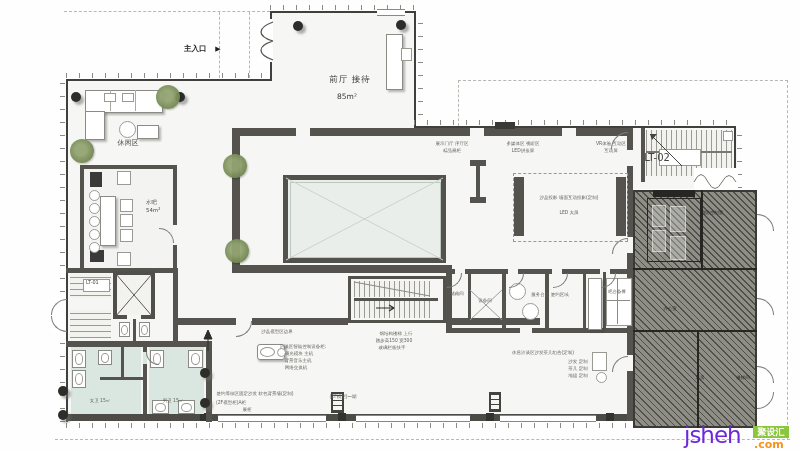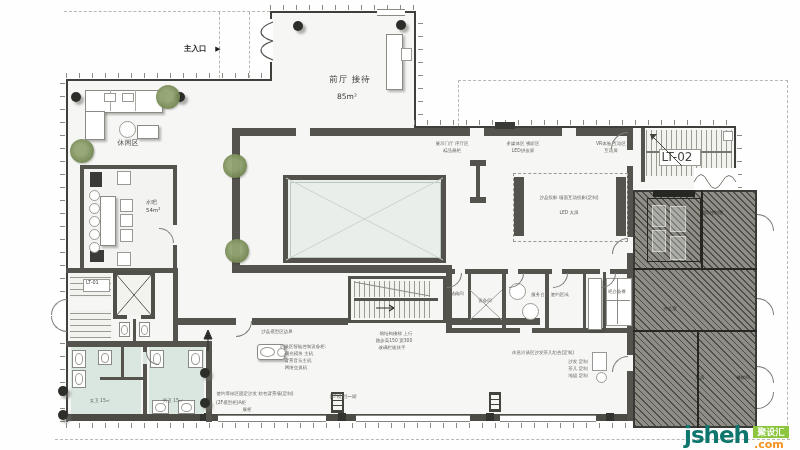--- a/index.html
+++ b/index.html
@@ -212,21 +212,21 @@
       <i></i>
     </div>
 
   <div class="abs fw" style="left:386px;top:34px;width:15px;height:54px;"></div>
   <div class="abs fq" style="left:401px;top:48px;width:9px;height:11px;"></div>
 
   <div class="abs wd" style="left:641px;top:128px;width:4px;height:54px;"></div>
   <div class="abs stx" style="left:646px;top:130px;width:86px;height:46px;"></div>
   <div class="abs" style="left:646px;top:151px;width:86px;height:2px;background:#77776f;"></div>
   <div class="abs fq" style="left:659px;top:149px;width:40px;height:15px;background:#fff;"></div>
-  <div class="lbl ctr" style="left:677px;top:157px;font-size:12px;color:#44443f;">LT-02</div>
+  <div class="lbl ctr" style="left:657px;top:157px;font-size:10px;color:#44443f;">LT-02</div>
   <div class="abs fq" style="left:723px;top:131px;width:8px;height:8px;"></div>
 
   <div class="abs hatch" style="left:633px;top:190px;width:124px;height:238px;border:2px solid #3a3a36;box-sizing:border-box;"></div>
   <div class="abs" style="left:633px;top:268px;width:124px;height:2px;background:#262623;"></div>
   <div class="abs" style="left:633px;top:330px;width:124px;height:2px;background:#262623;"></div>
   <div class="abs" style="left:701px;top:190px;width:2px;height:78px;background:#262623;"></div>
   <div class="abs" style="left:697px;top:330px;width:2px;height:98px;background:#262623;"></div>
   <div class="abs" style="left:647px;top:198px;width:52px;height:62px;border:1px solid #262623;"></div>
   <div class="abs" style="left:653px;top:190px;width:42px;height:7px;background:#262623;"></div>
   <div class="abs" style="left:652px;top:205px;width:12px;height:20px;background:rgba(255,255,255,.28);border:1px solid rgba(255,255,255,.45);"></div>
@@ -326,18 +326,18 @@
       <span class="anno anno-light" style="left: 712px; top: 212px;">消防控制室</span>
       <span class="anno anno-light" style="left: 670px; top: 308px;">办公室</span>
       <span class="anno anno-light" style="left: 700px; top: 377px;">库房</span>
       <span class="anno anno-light" style="left: 743px; top: 377px;">楼梯间</span>
       <span class="anno" style="left: 100px; top: 400px;">女卫 15㎡</span>
       <span class="anno" style="left: 173px; top: 400px;">男卫 15㎡</span>
       <span class="anno" style="left: 277px; top: 331px;">沙盘模型区边界</span>
     </div>
 
   <div class="abs" style="left:684px;top:422px;width:112px;height:28px;z-index:50;">
-    <span style="position:absolute;left:0;top:0;font-size:23px;font-weight:700;color:#0f766e;letter-spacing:-1px;">jsheh</span>
+    <span style="position:absolute;left:0;top:0;font-size:23px;font-weight:400;color:#6d28d9;letter-spacing:-1px;">jsheh</span>
     <span style="position:absolute;left:69px;top:4px;width:36px;height:12px;background:#8cc63e;color:#fff;font-size:9px;font-weight:bold;text-align:center;line-height:12px;">聚设汇</span>
     <span style="position:absolute;left:70px;top:16px;font-size:11px;font-weight:800;color:#f6921e;">.com</span>
   </div>
 
 </div>
 
 </body></html>

